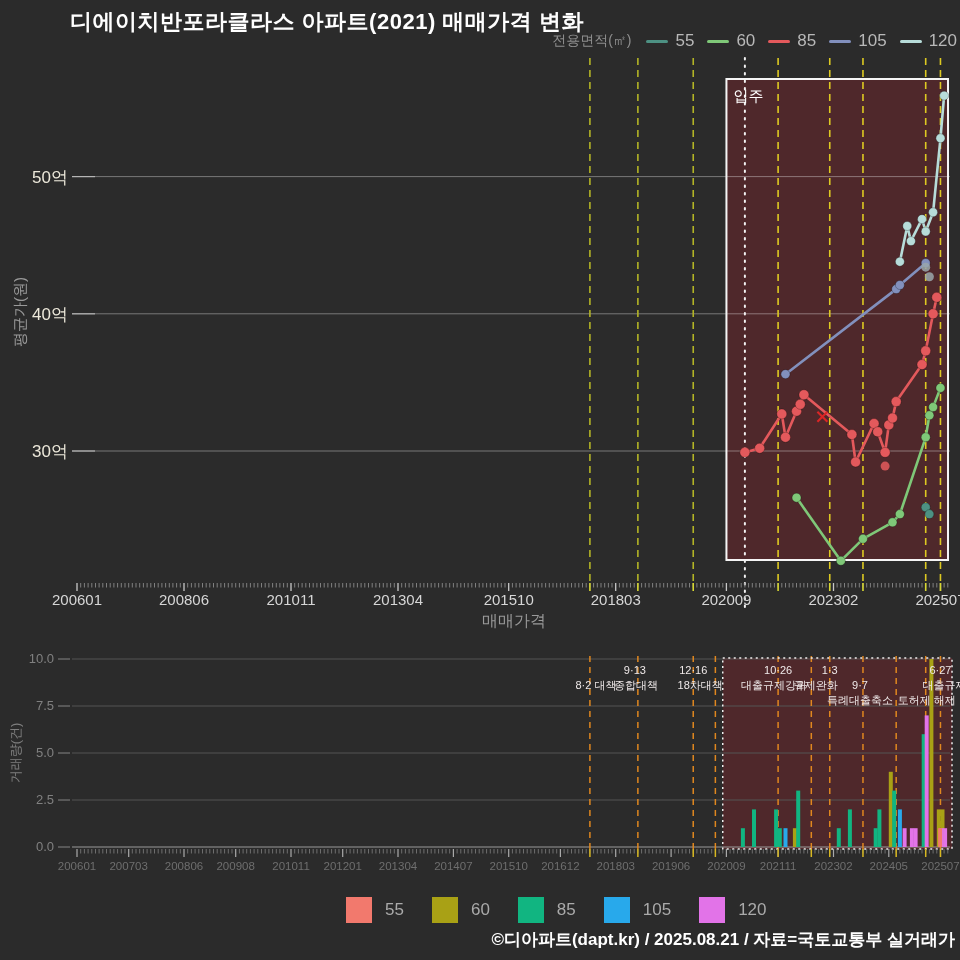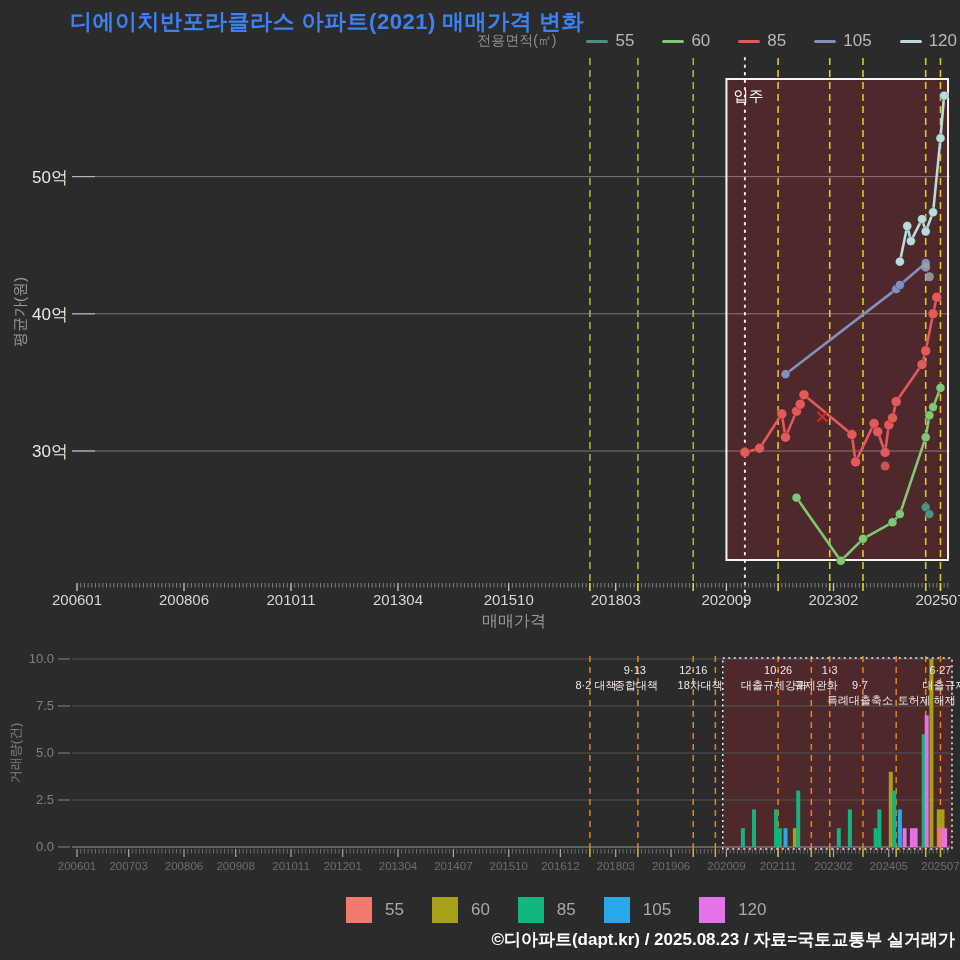--- a/index.html
+++ b/index.html
@@ -1,19 +1,19 @@
 <!DOCTYPE html>
 <html><head>
 <meta charset="utf-8">
 <style>
   html,body{margin:0;padding:0;background:#2b2b2b;}
   body{width:960px;height:960px;overflow:hidden;font-family:"Liberation Sans","DejaVu Sans",sans-serif;}
   .page{position:relative;width:960px;height:960px;background:#2b2b2b;}
-  .page-title{position:absolute;left:70px;top:7px;font-size:22px;font-weight:bold;color:#3b82f6;letter-spacing:0.5px;white-space:nowrap;}
-  .top-legend{position:absolute;right:3px;top:31px;display:flex;align-items:center;gap:28px;}
+  .page-title{position:absolute;left:70px;top:7px;font-size:22px;font-weight:bold;color:#ffffff;letter-spacing:0.5px;white-space:nowrap;}
+  .top-legend{position:absolute;right:3px;top:31px;display:flex;align-items:center;gap:13px;}
   .top-legend .lg-title{color:#8f8f8f;font-size:14px;margin-right:2px;}
   .top-legend .lg-item{display:flex;align-items:center;gap:7px;}
   .top-legend .lg-line{display:inline-block;width:22px;height:3px;border-radius:2px;}
   .top-legend .lg-label{color:#b8b8b8;font-size:17px;}
   .chart-svg{position:absolute;left:0;top:0;}
   .axis-title{position:absolute;color:#9a9a9a;font-size:15px;white-space:nowrap;}
   .axis-title.rot{transform:translate(-50%,-50%) rotate(-90deg);}
   .axis-title.hor{transform:translate(-50%,-50%);}
   .vol-axis-title{color:#7e7e7e;font-size:13px;}
   .bottom-legend{position:absolute;left:346px;top:897px;display:flex;align-items:center;gap:28px;}
@@ -267,15 +267,15 @@
       <span class="bl-item">
         <span class="bl-swatch" style="background: rgb(40, 169, 235);"></span>
         <span class="bl-label">105</span>
       </span>
       <span class="bl-item">
         <span class="bl-swatch" style="background: rgb(226, 115, 232);"></span>
         <span class="bl-label">120</span>
       </span>
     </div>
 
-  <div class="footer">©디아파트(dapt.kr) / 2025.08.23 / 자료=국토교통부 실거래가</div>
+  <div class="footer">©디아파트(dapt.kr) / 2025.08.21 / 자료=국토교통부 실거래가</div>
 
 </div>
 
 </body></html>

